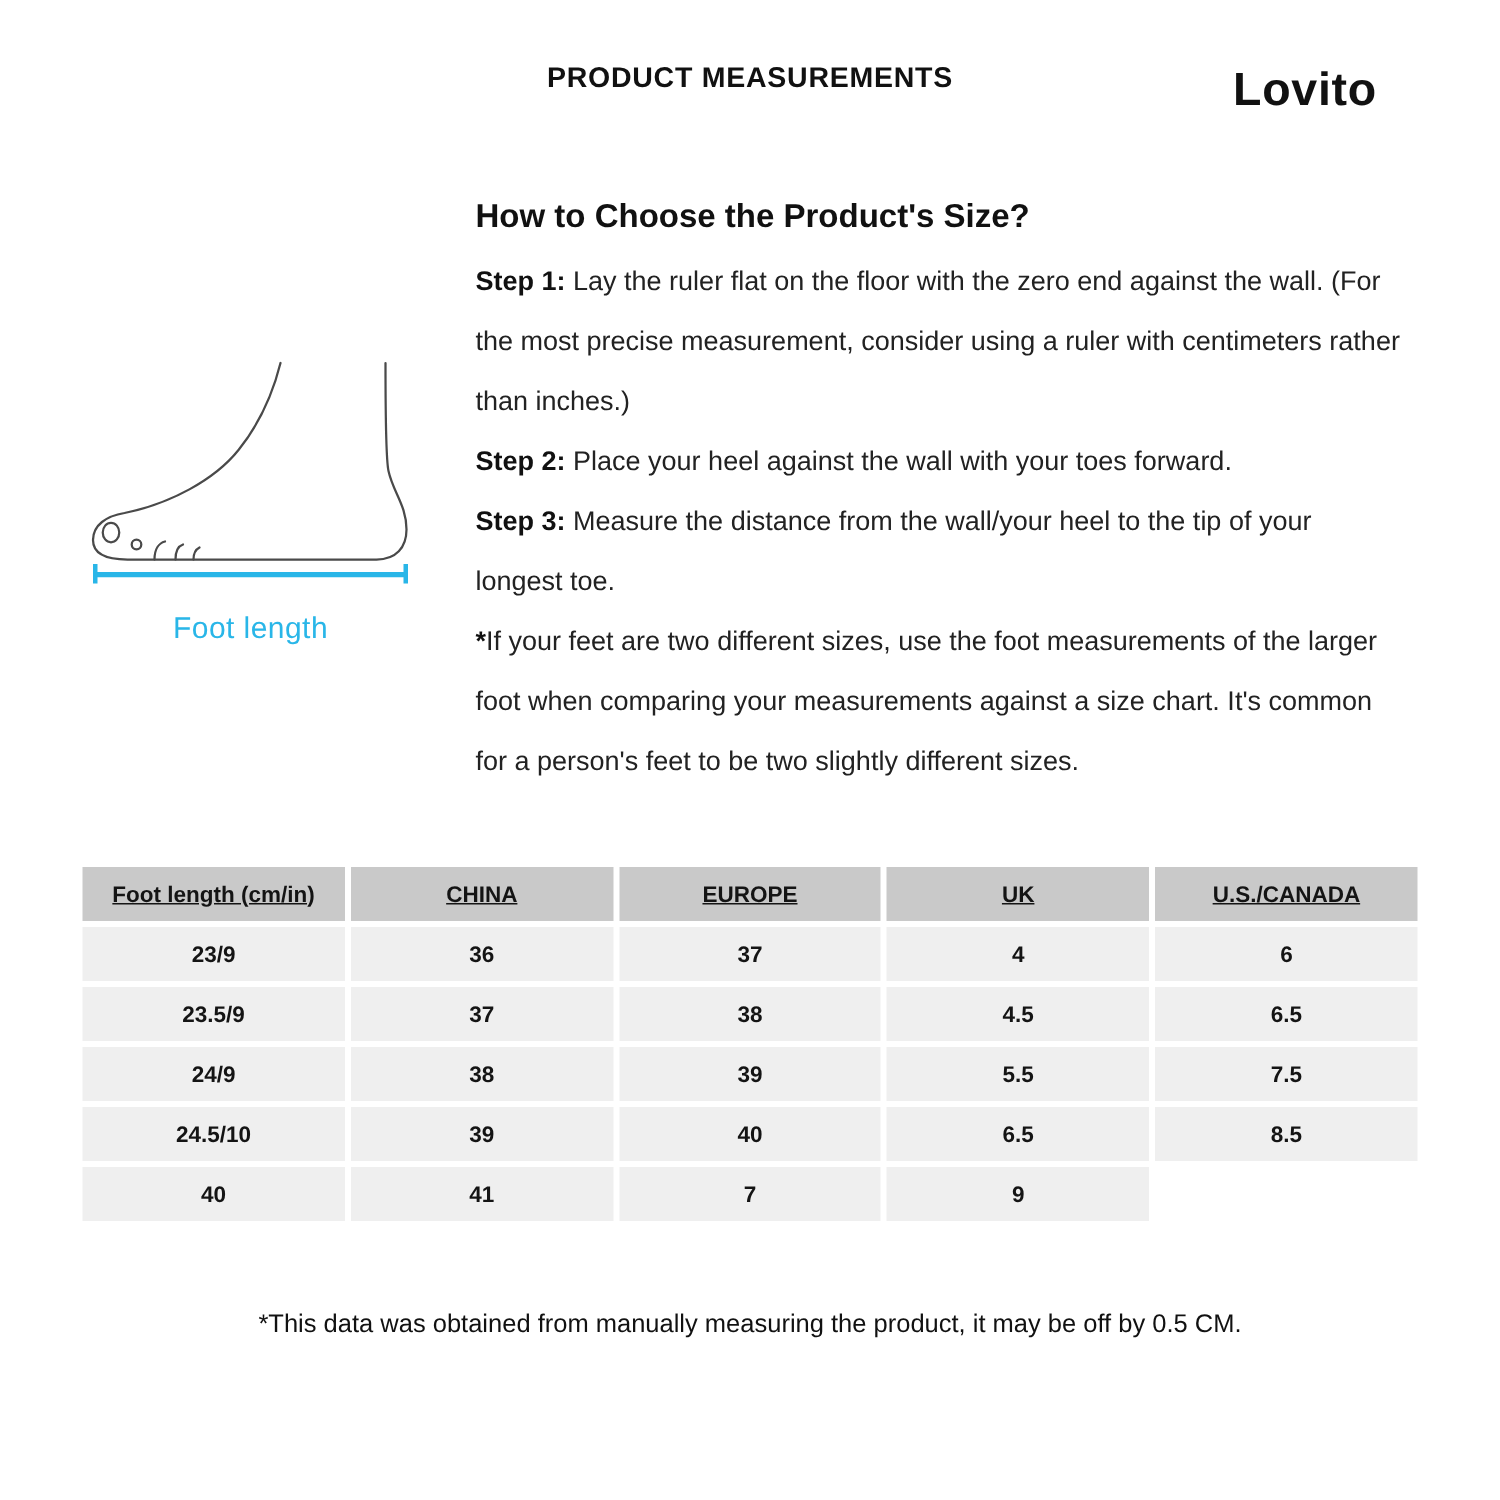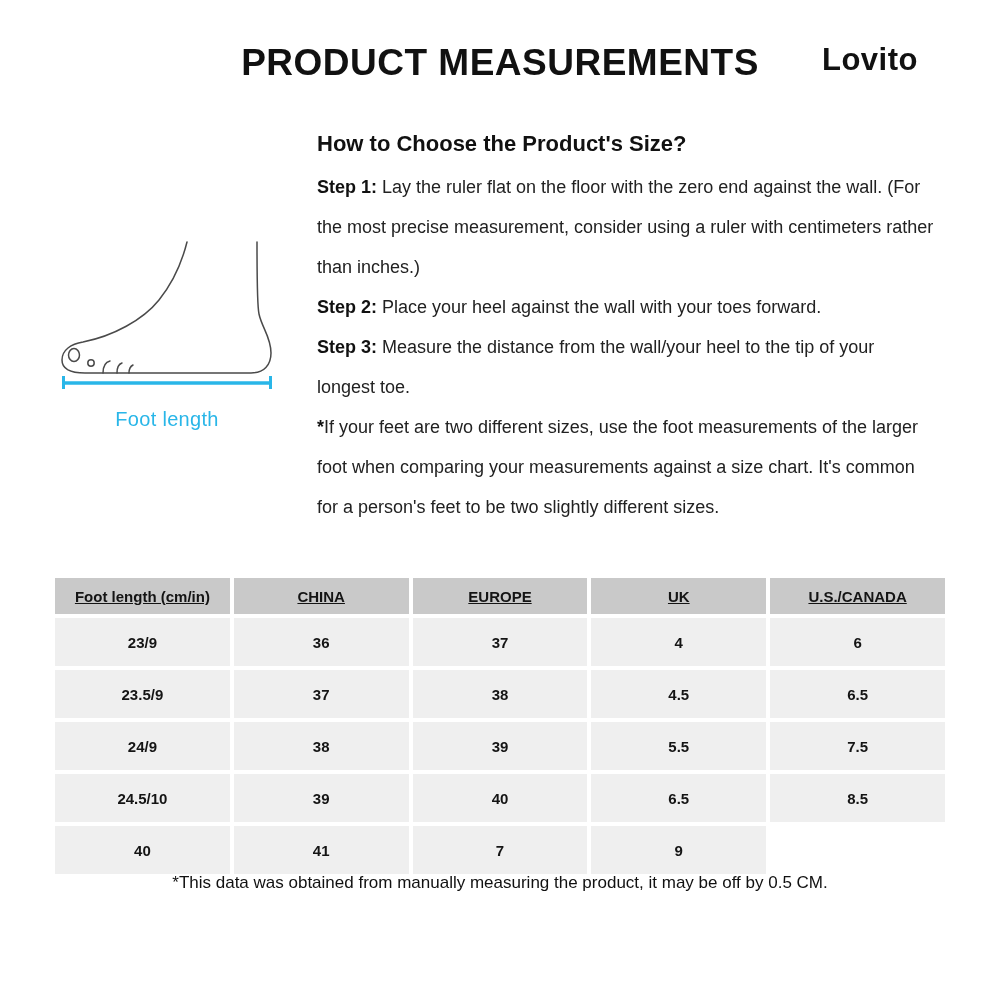--- a/index.html
+++ b/index.html
@@ -17,21 +17,21 @@
     margin: 0 auto;
   }
 
   
   .page-title {
     position: absolute;
     top: 42px;
     left: 0;
     width: 100%;
     text-align: center;
-    font-size: 37px;
+    font-size: 19px;
     font-weight: bold;
     letter-spacing: 0.5px;
     color: #111111;
   }
   .brand {
     position: absolute;
     top: 42px;
     right: 82px;
     font-size: 31px;
     font-weight: bold;
@@ -86,21 +86,21 @@
     width: 890px;
   }
   .t-row {
     display: grid;
     grid-template-columns: repeat(5, 1fr);
     gap: 4px;
     margin-bottom: 4px;
   }
   .t-cell {
     background: var(--row-bg, #efefef);
-    height: 48px;
+    height: 36px;
     display: flex;
     align-items: center;
     justify-content: center;
     font-size: 15px;
     font-weight: bold;
     color: #141414;
   }
   .t-row.head .t-cell {
     background: var(--head-bg, #c9c9c9);
     height: 36px;

